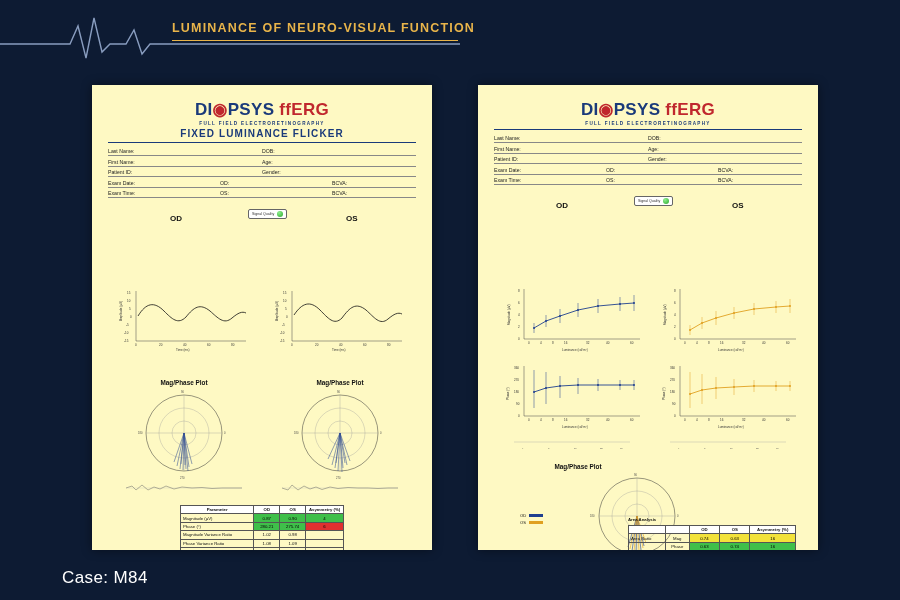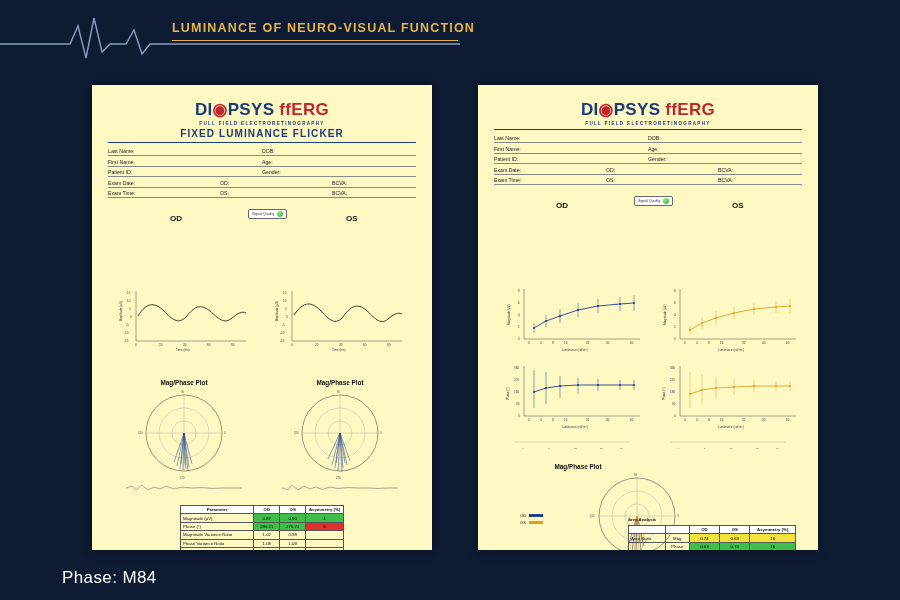--- a/index.html
+++ b/index.html
@@ -611,13 +611,13 @@
         <td class="c-green">0.63</td>
         <td class="c-green">0.74</td>
         <td class="c-green">16</td>
       </tr>
 
     </tbody>
   </table>
 
 </div>
 
-<div class="case">Phase: M84</div>
+<div class="case">Case: M84</div>
 
 </body></html>

